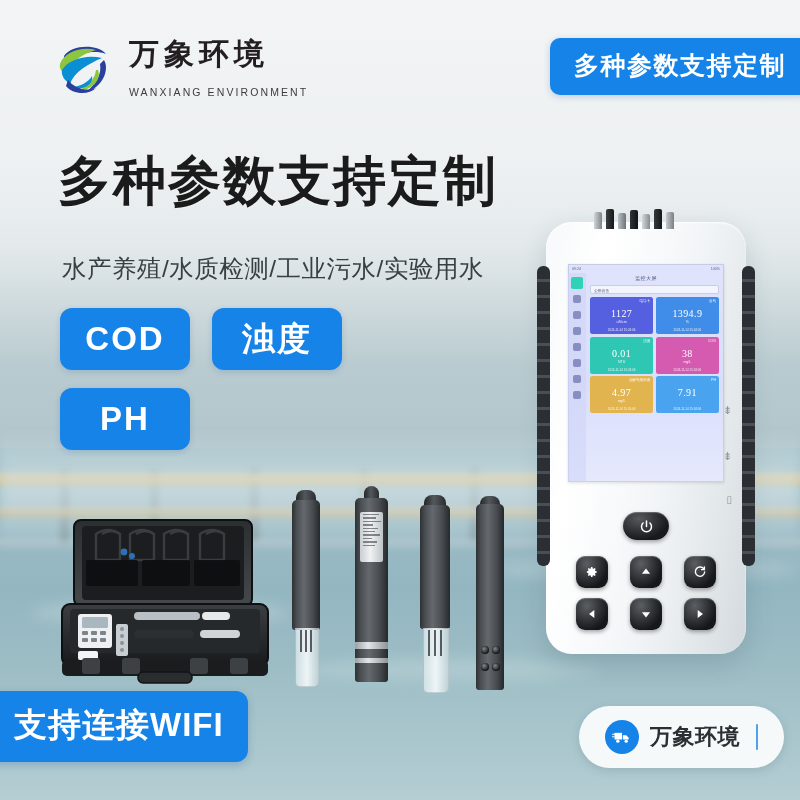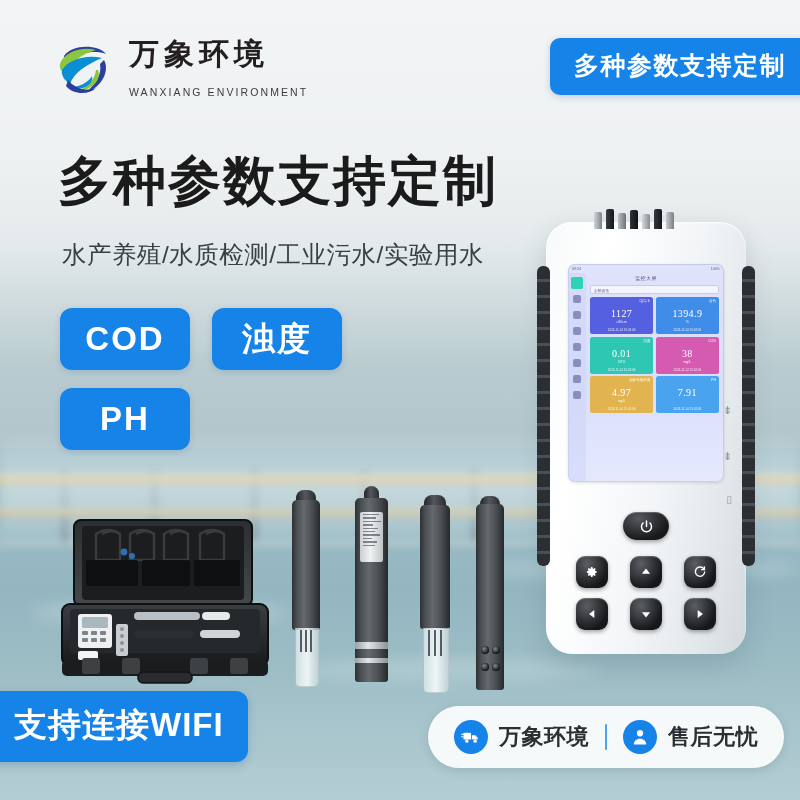--- a/index.html
+++ b/index.html
@@ -38,21 +38,21 @@
 
   
   .tag-custom{position:absolute;right:-12px;top:38px;background:#1683e8;color:#fff;
     font-size:25px;font-weight:bold;letter-spacing:1.5px;
     padding:11px 26px 13px 24px;border-radius:10px;
     box-shadow:0 2px 7px rgba(20,80,150,.22);white-space:nowrap;}
 
   
   .headline{position:absolute;left:58px;top:146px;font-size:53px;font-weight:bold;color:#1b1b1b;
     letter-spacing:2px;white-space:nowrap;text-shadow:0 1px 0 rgba(255,255,255,.4);}
-  .subline{position:absolute;left:62px;top:238px;font-size:24.5px;color:#3a3f44;letter-spacing:.5px;
+  .subline{position:absolute;left:62px;top:252px;font-size:24.5px;color:#3a3f44;letter-spacing:.5px;
     white-space:nowrap;}
 
   
   .tags{position:absolute;left:60px;top:308px;display:grid;grid-template-columns:130px 130px;
     grid-gap:18px 22px;}
   .tag{height:62px;border-radius:12px;background:#1683e8;color:#fff;display:flex;
     align-items:center;justify-content:center;font-size:33px;font-weight:bold;letter-spacing:2px;
     box-shadow:0 2px 6px rgba(20,80,150,.18);}
 
   
@@ -79,21 +79,21 @@
   .probe-mesh i{position:absolute;top:0;bottom:0;width:1.6px;background:rgba(40,44,48,.75);}
 
   
   .device{position:absolute;left:546px;top:222px;width:200px;height:432px;border-radius:26px;
     background:linear-gradient(100deg,#f7f9fa 0%,#ffffff 24%,#f2f5f7 58%,#e2e7ea 82%,#d3d9dd 100%);
     box-shadow:0 10px 26px rgba(70,90,105,.22),inset 0 1px 2px rgba(255,255,255,.9);}
   .dev-side{position:absolute;top:44px;width:13px;height:300px;border-radius:6px;
     background:repeating-linear-gradient(180deg,#2b2f33 0 13px,#4a4f54 13px 16px);}
   .dev-side.l{left:-9px;}
   .dev-side.r{right:-9px;}
-  .screen{position:absolute;left:22px;top:42px;width:156px;height:218px;border-radius:7px;
+  .screen{position:absolute;left:22px;top:42px;width:156px;height:218px;border-radius:0;
     background:linear-gradient(180deg,#dfe3fb,#d9defa 55%,#e6e9fd);
     box-shadow:inset 0 0 0 1px rgba(150,160,200,.35),0 1px 3px rgba(0,0,0,.12);overflow:hidden;}
   .sc-status{position:absolute;left:0;top:0;width:100%;height:9px;display:flex;align-items:center;
     justify-content:space-between;padding:0 4px;box-sizing:border-box;font-size:3.6px;color:#5a5f86;}
   .sc-title{position:absolute;left:0;top:11px;width:100%;text-align:center;font-size:5px;
     color:#4b5080;letter-spacing:.4px;}
   .sc-rail{position:absolute;left:0;top:9px;width:18px;bottom:0;background:rgba(205,212,248,.55);}
   .sc-rail .cell{position:absolute;left:3px;width:12px;height:12px;border-radius:2px;
     background:#3c4487;opacity:.5;}
   .sc-rail .cell.active{background:#2ed2b5;opacity:1;}
@@ -434,24 +434,15 @@
             <path d="M13 10h4l3 3v2h-7z"></path>
           <circle cx="7" cy="17" r="2" fill="#fff"></circle>
             <circle cx="17" cy="17" r="2" fill="#fff"></circle>
           <rect x="0" y="8" width="4" height="1.4" rx=".7"></rect>
             <rect x="0" y="11" width="3" height="1.4" rx=".7"></rect>
         </svg>
       </span>
       <span class="svc-tx">万象环境</span>
     </div>
     <div class="svc-div"></div>
-    <div class="svc-item">
-      <span class="svc-ic">
-        <svg width="20" height="20" viewBox="0 0 24 24" fill="#fff">
-          <circle cx="12" cy="7.5" r="3.8"></circle>
-          <path d="M4.5 21c0-4.2 3.4-7 7.5-7s7.5 2.8 7.5 7z"></path>
-        </svg>
-      </span>
-      <span class="svc-tx">售后无忧</span>
-    </div>
   </div>
 
 </div>
 
 </body></html>

